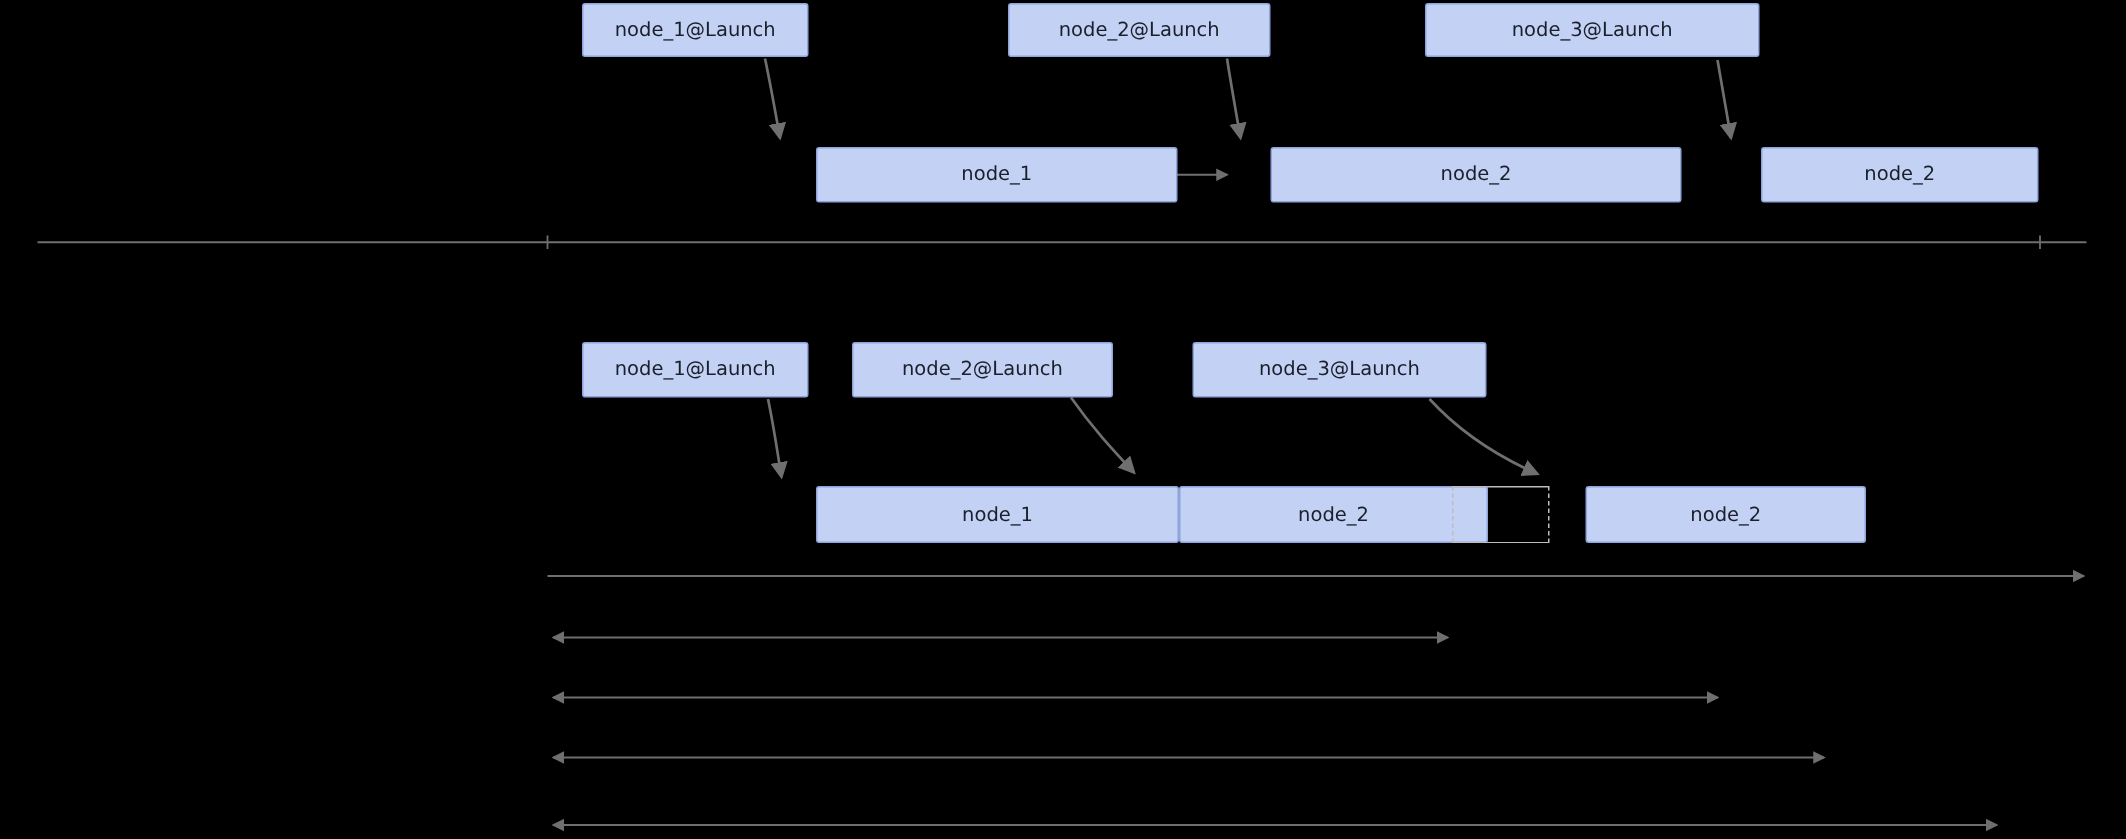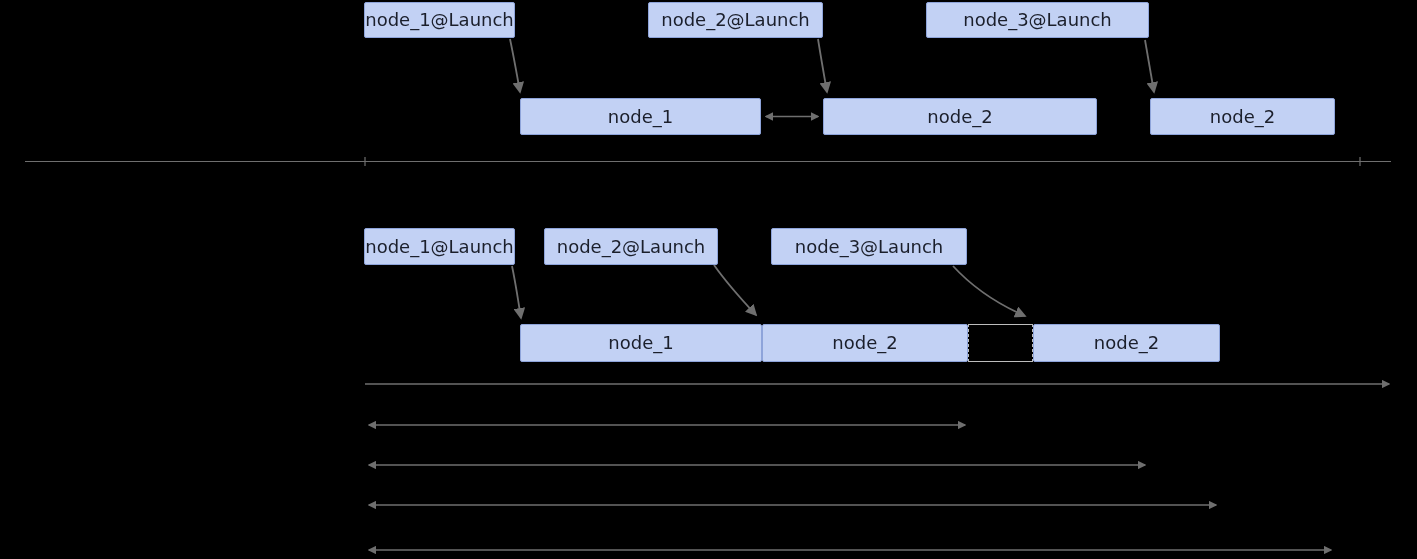--- a/index.html
+++ b/index.html
@@ -16,22 +16,23 @@
   .canvas{
     position:relative;width:1417px;height:559px;
     background:var(--background);overflow:hidden;
   }
   .box{
     position:absolute;
     background:var(--node-fill);
     border:1px solid var(--node-border);
     color:var(--node-text);
     display:flex;align-items:center;justify-content:center;
-    font-size:18px;line-height:1;border-radius:2px;
+    font-size:13px;line-height:1;border-radius:2px;
     white-space:nowrap;
+    margin-left:24px;
   }
   .gap{
     position:absolute;
     background:transparent;
     border-top:1px solid var(--dashed);
     border-bottom:1px solid var(--dashed);
     border-left:1.5px dashed var(--dashed);
     border-right:1.5px dashed var(--dashed);
   }
   svg.arrows{position:absolute;left:0;top:0;pointer-events:none;}

